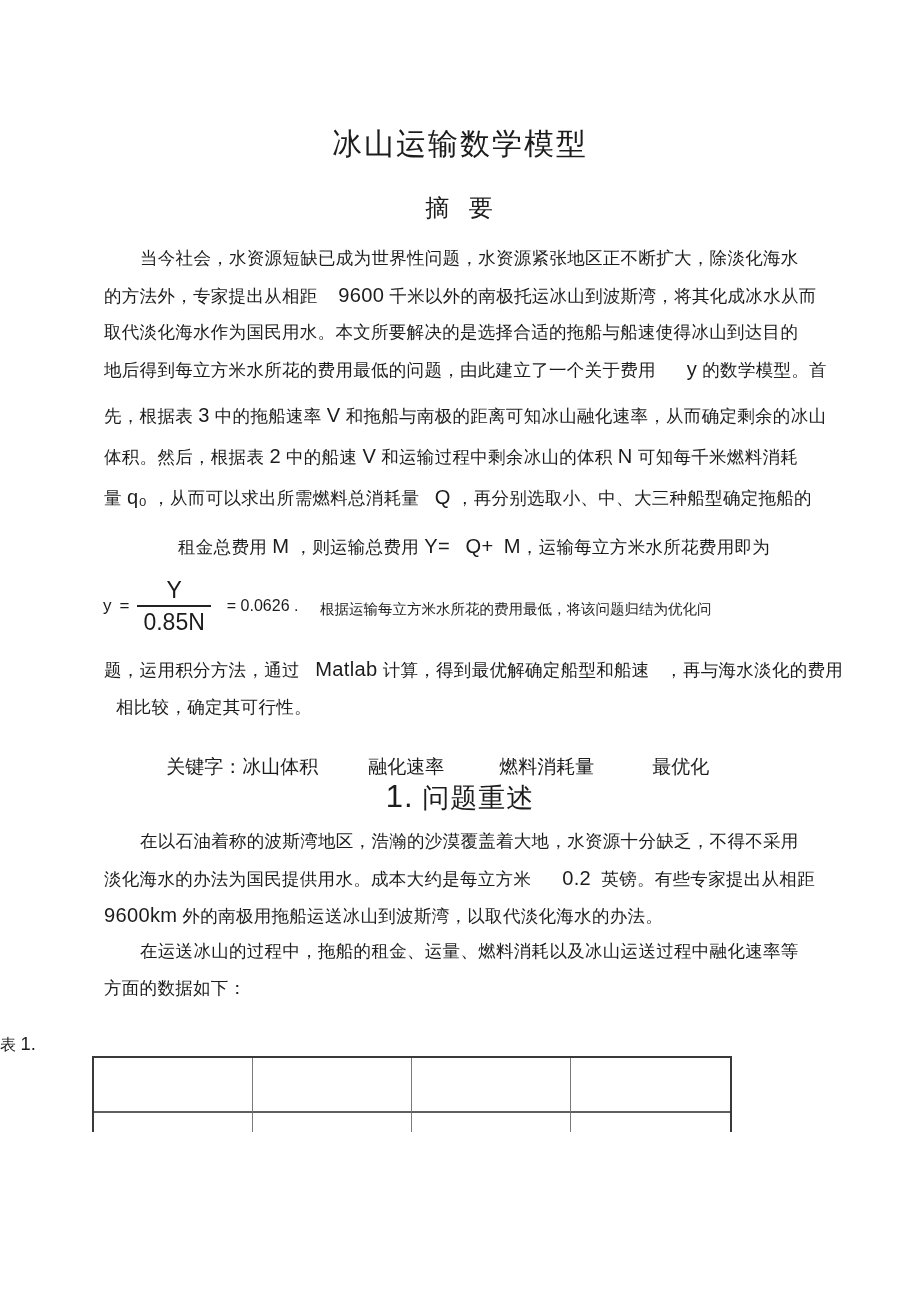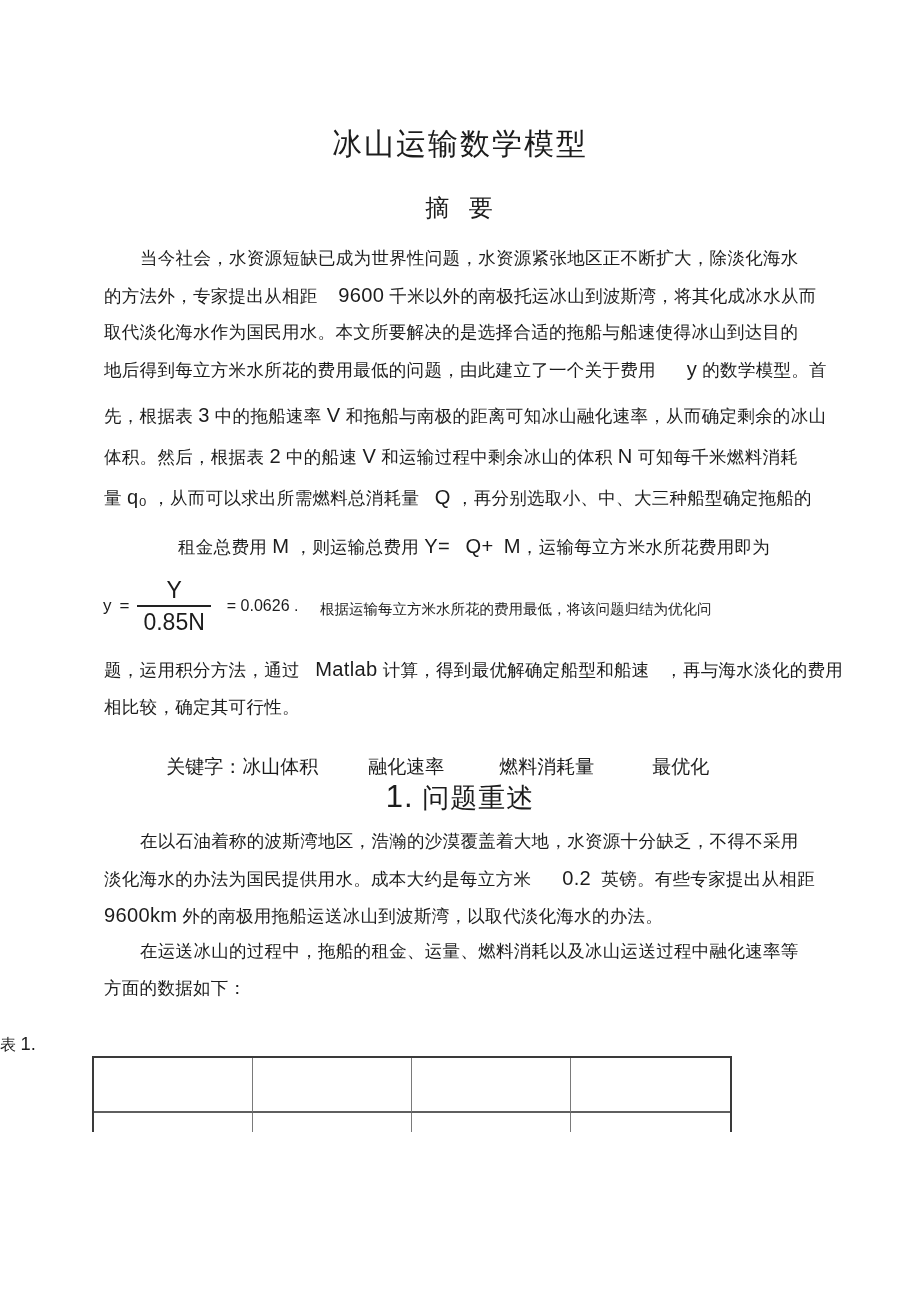--- a/index.html
+++ b/index.html
@@ -134,21 +134,21 @@
     <span class="formula-eq">=</span>
     <span class="frac">
       <span class="num" style="display:block;">Y</span>
       <span class="den" style="display:block;">0.85N</span>
     </span>
     <span class="formula-result">= 0.0626 .</span>
   </div>
   <div class="formula-note">根据运输每立方米水所花的费用最低，将该问题归结为优化问</div>
 
   <div class="line boost" style="left:104px; top:658px;">题，运用积分方法，通过   <span class="lat">Matlab</span> 计算，得到最优解确定船型和船速   ，再与海水淡化的费用</div>
-  <div class="line boost" style="left:104px; top:696px;">相比较，确定其可行性。</div>
+  <div class="line boost" style="left:116px; top:696px;">相比较，确定其可行性。</div>
 
   <div class="keywords-row">
     <span class="kw-label">关键字：</span><span class="kw kw-0">冰山体积</span><span class="kw kw-1">融化速率</span><span class="kw kw-2">燃料消耗量</span><span class="kw kw-3">最优化</span>
   </div>
 
   <div class="section-heading boost"><span class="lat">1.</span> 问题重述</div>
 
   <div class="line boost" style="left:140px; top:830px;">在以石油着称的波斯湾地区，浩瀚的沙漠覆盖着大地，水资源十分缺乏，不得不采用</div>
   <div class="line boost" style="left:104px; top:867px;">淡化海水的办法为国民提供用水。成本大约是每立方米      <span class="lat">0.2</span>  英镑。有些专家提出从相距</div>
   <div class="line boost" style="left:104px; top:904px;"><span class="lat">9600km</span> 外的南极用拖船运送冰山到波斯湾，以取代淡化海水的办法。</div>

